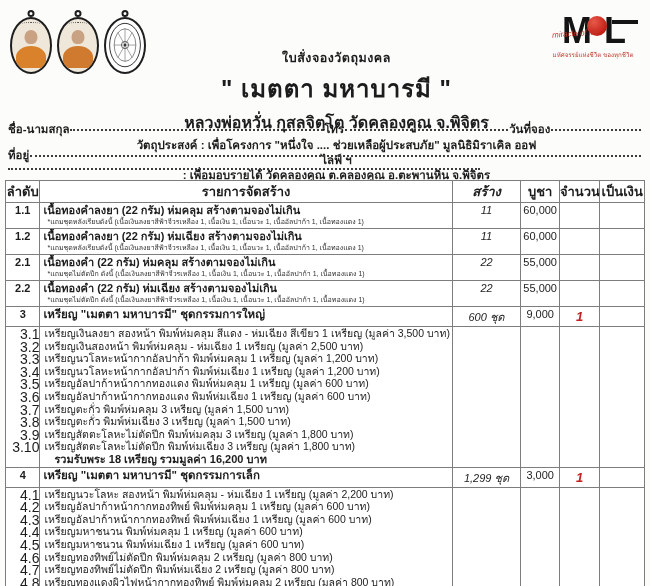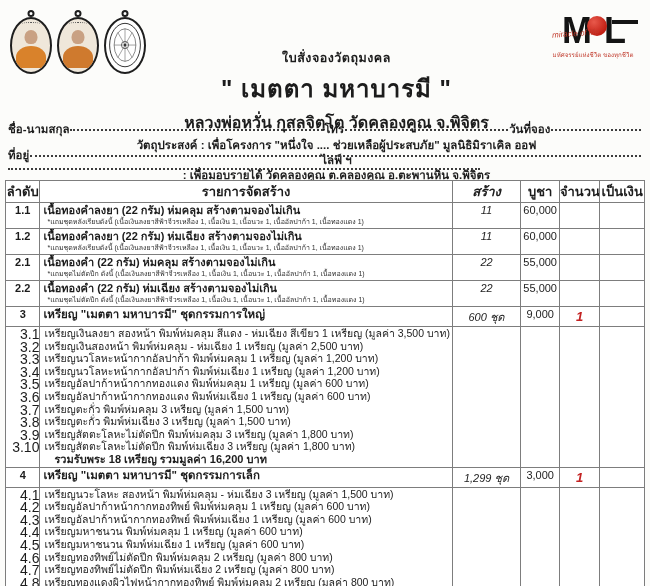--- a/index.html
+++ b/index.html
@@ -252,21 +252,21 @@
           <div class="sub-no">4.1</div>
           <div class="sub-no">4.2</div>
           <div class="sub-no">4.3</div>
           <div class="sub-no">4.4</div>
           <div class="sub-no">4.5</div>
           <div class="sub-no">4.6</div>
           <div class="sub-no">4.7</div>
           <div class="sub-no">4.8</div>
         </td>
         <td class="c-desc">
-          <div class="sub-line">เหรียญนวะโลหะ สองหน้า พิมพ์ห่มคลุม - ห่มเฉียง 3 เหรียญ (มูลค่า 1,500 บาท)</div>
+          <div class="sub-line">เหรียญนวะโลหะ สองหน้า พิมพ์ห่มคลุม - ห่มเฉียง 1 เหรียญ (มูลค่า 2,200 บาท)</div>
           <div class="sub-line">เหรียญอัลปาก้าหน้ากากทองทิพย์ พิมพ์ห่มคลุม 1 เหรียญ (มูลค่า 600 บาท)</div>
           <div class="sub-line">เหรียญอัลปาก้าหน้ากากทองทิพย์ พิมพ์ห่มเฉียง 1 เหรียญ (มูลค่า 600 บาท)</div>
           <div class="sub-line">เหรียญมหาชนวน พิมพ์ห่มคลุม 1 เหรียญ (มูลค่า 600 บาท)</div>
           <div class="sub-line">เหรียญมหาชนวน พิมพ์ห่มเฉียง 1 เหรียญ (มูลค่า 600 บาท)</div>
           <div class="sub-line">เหรียญทองทิพย์ไม่ตัดปีก พิมพ์ห่มคลุม 2 เหรียญ (มูลค่า 800 บาท)</div>
           <div class="sub-line">เหรียญทองทิพย์ไม่ตัดปีก พิมพ์ห่มเฉียง 2 เหรียญ (มูลค่า 800 บาท)</div>
           <div class="sub-line">เหรียญทองแดงผิวไฟหน้ากากทองทิพย์ พิมพ์ห่มคลุม 2 เหรียญ (มูลค่า 800 บาท)</div>
           <div class="sub-line">เหรียญทองแดงผิวไฟหน้ากากทองทิพย์ พิมพ์ห่มเฉียง 2 เหรียญ (มูลค่า 800 บาท)</div>
         </td>
         <td class="c-made"></td>

